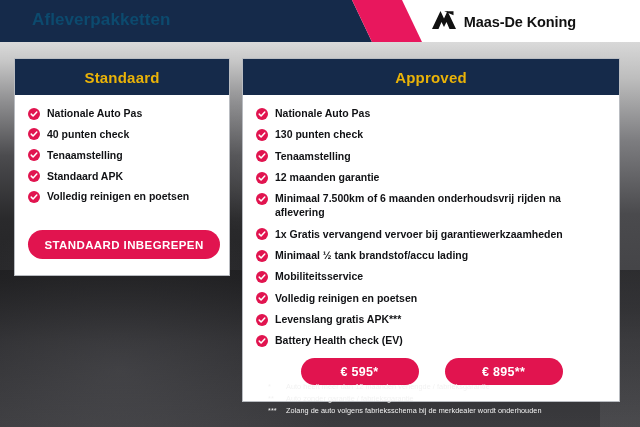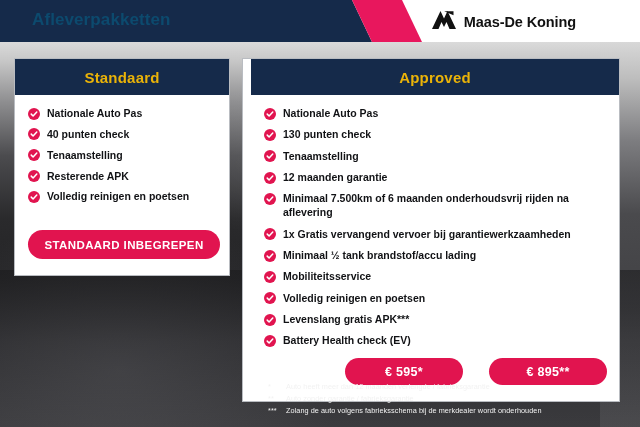--- a/index.html
+++ b/index.html
@@ -63,21 +63,21 @@
     letter-spacing:-0.1px; white-space:nowrap;
   }
 
   
   .card {
     position:absolute;
     background:#ffffff;
     border:1px solid #b9bcc1;
   }
   .card-standaard { left:14px; top:58px; width:216px; }
-  .card-approved  { left:242px; top:58px; width:378px;padding-left:8px; }
+  .card-approved  { left:242px; top:58px; width:378px; }
 
   .card-head {
     background:#152a4a;
     height:36px;
     display:flex; align-items:center; justify-content:center;
   }
   .card-head-title {
     color:#eab308; font-size:15px; font-weight:bold;
     letter-spacing:0.2px;
   }
@@ -108,21 +108,21 @@
     font-family:"Liberation Sans", sans-serif;
     font-weight:bold;
     cursor:pointer;
   }
   .btn-standaard {
     display:block; width:192px; height:29px;
     margin:26px auto 4px auto;
     font-size:11.5px; letter-spacing:0.4px;
   }
   .price-row {
-    display:flex; justify-content:flex-end; gap:26px;
+    display:flex; justify-content:center; gap:26px;
     margin-top:10px; margin-bottom:4px;
   }
   .btn-price {
     width:118px; height:27px;
     font-size:12.5px; letter-spacing:0.3px;
   }
 
   
   .footnotes {
     position:absolute; left:268px; top:381px; width:360px;
@@ -182,21 +182,21 @@
               <circle cx="8" cy="8" r="8" fill="#e1144f"></circle>
               <path d="M4.3 8.2 L6.8 10.7 L11.7 5.3" stroke="#ffffff" stroke-width="2" fill="none" stroke-linecap="round" stroke-linejoin="round"></path>
             </svg>
           <span class="feature-text">Tenaamstelling</span>
         </li>
         <li>
           <svg class="check" viewBox="0 0 16 16">
               <circle cx="8" cy="8" r="8" fill="#e1144f"></circle>
               <path d="M4.3 8.2 L6.8 10.7 L11.7 5.3" stroke="#ffffff" stroke-width="2" fill="none" stroke-linecap="round" stroke-linejoin="round"></path>
             </svg>
-          <span class="feature-text">Resterende APK</span>
+          <span class="feature-text">Standaard APK</span>
         </li>
         <li>
           <svg class="check" viewBox="0 0 16 16">
               <circle cx="8" cy="8" r="8" fill="#e1144f"></circle>
               <path d="M4.3 8.2 L6.8 10.7 L11.7 5.3" stroke="#ffffff" stroke-width="2" fill="none" stroke-linecap="round" stroke-linejoin="round"></path>
             </svg>
           <span class="feature-text">Volledig reinigen en poetsen</span>
         </li>
       </ul>
       <button class="btn btn-standaard">STANDAARD INBEGREPEN</button>

